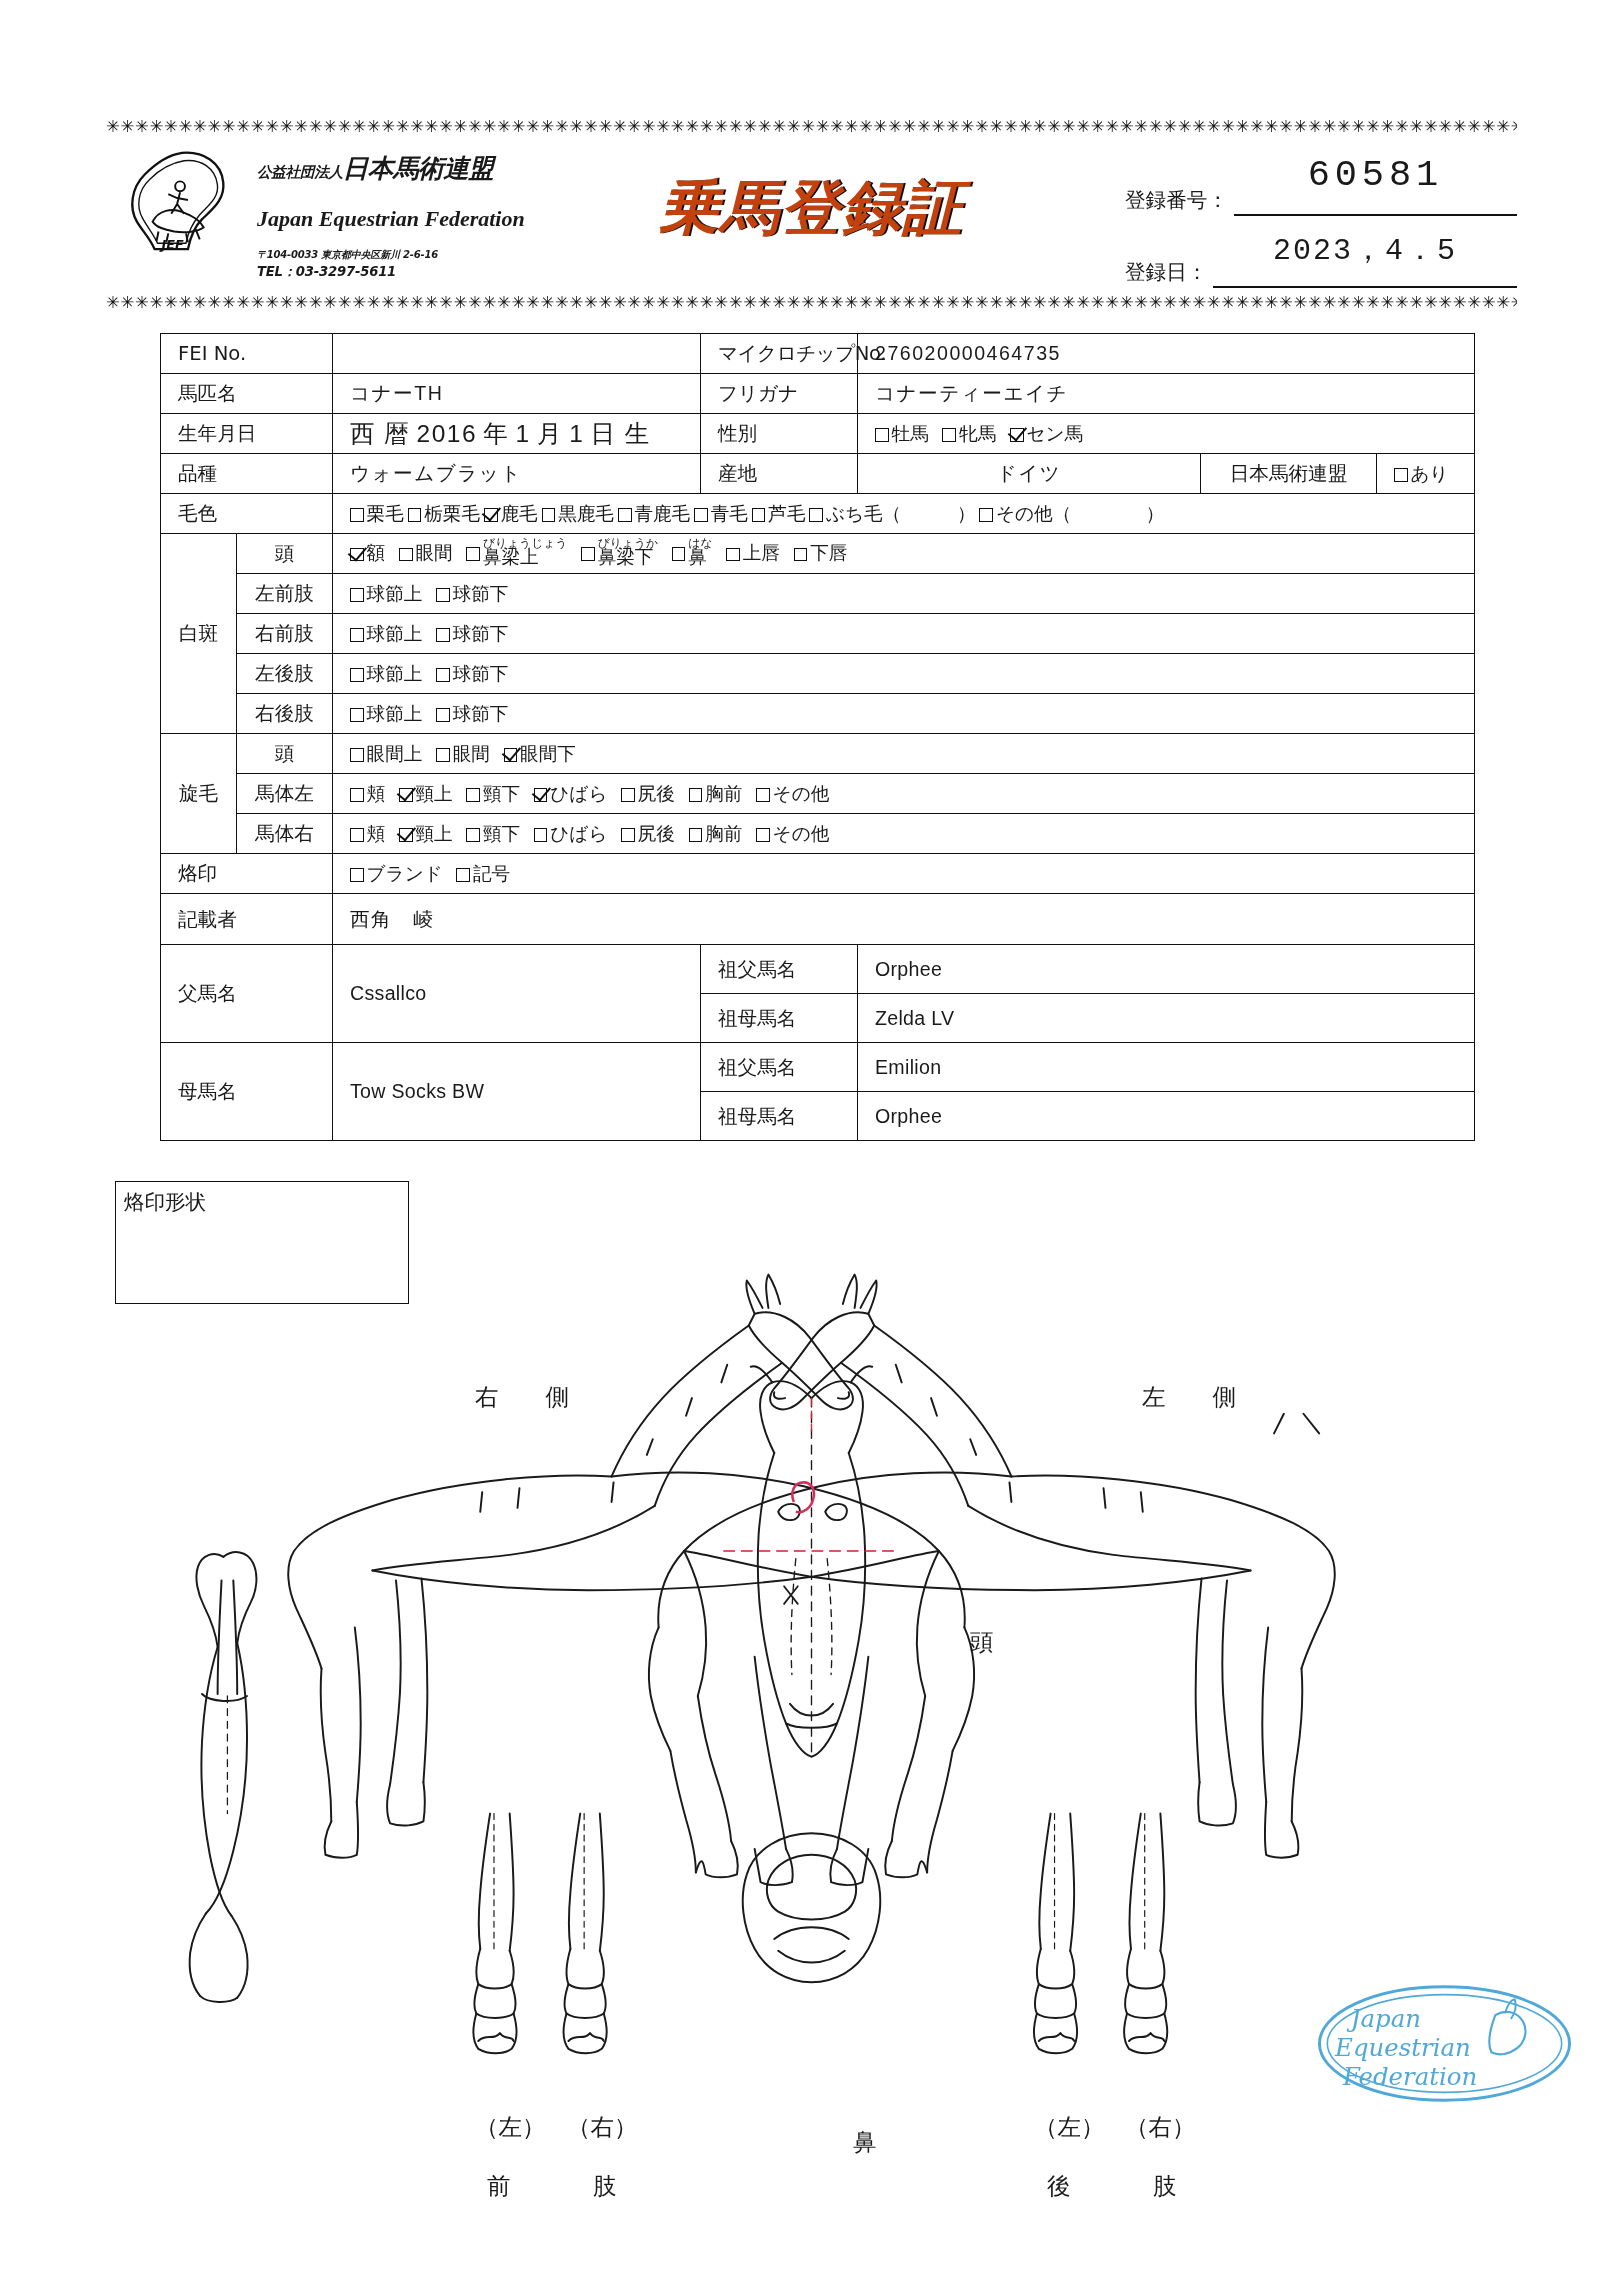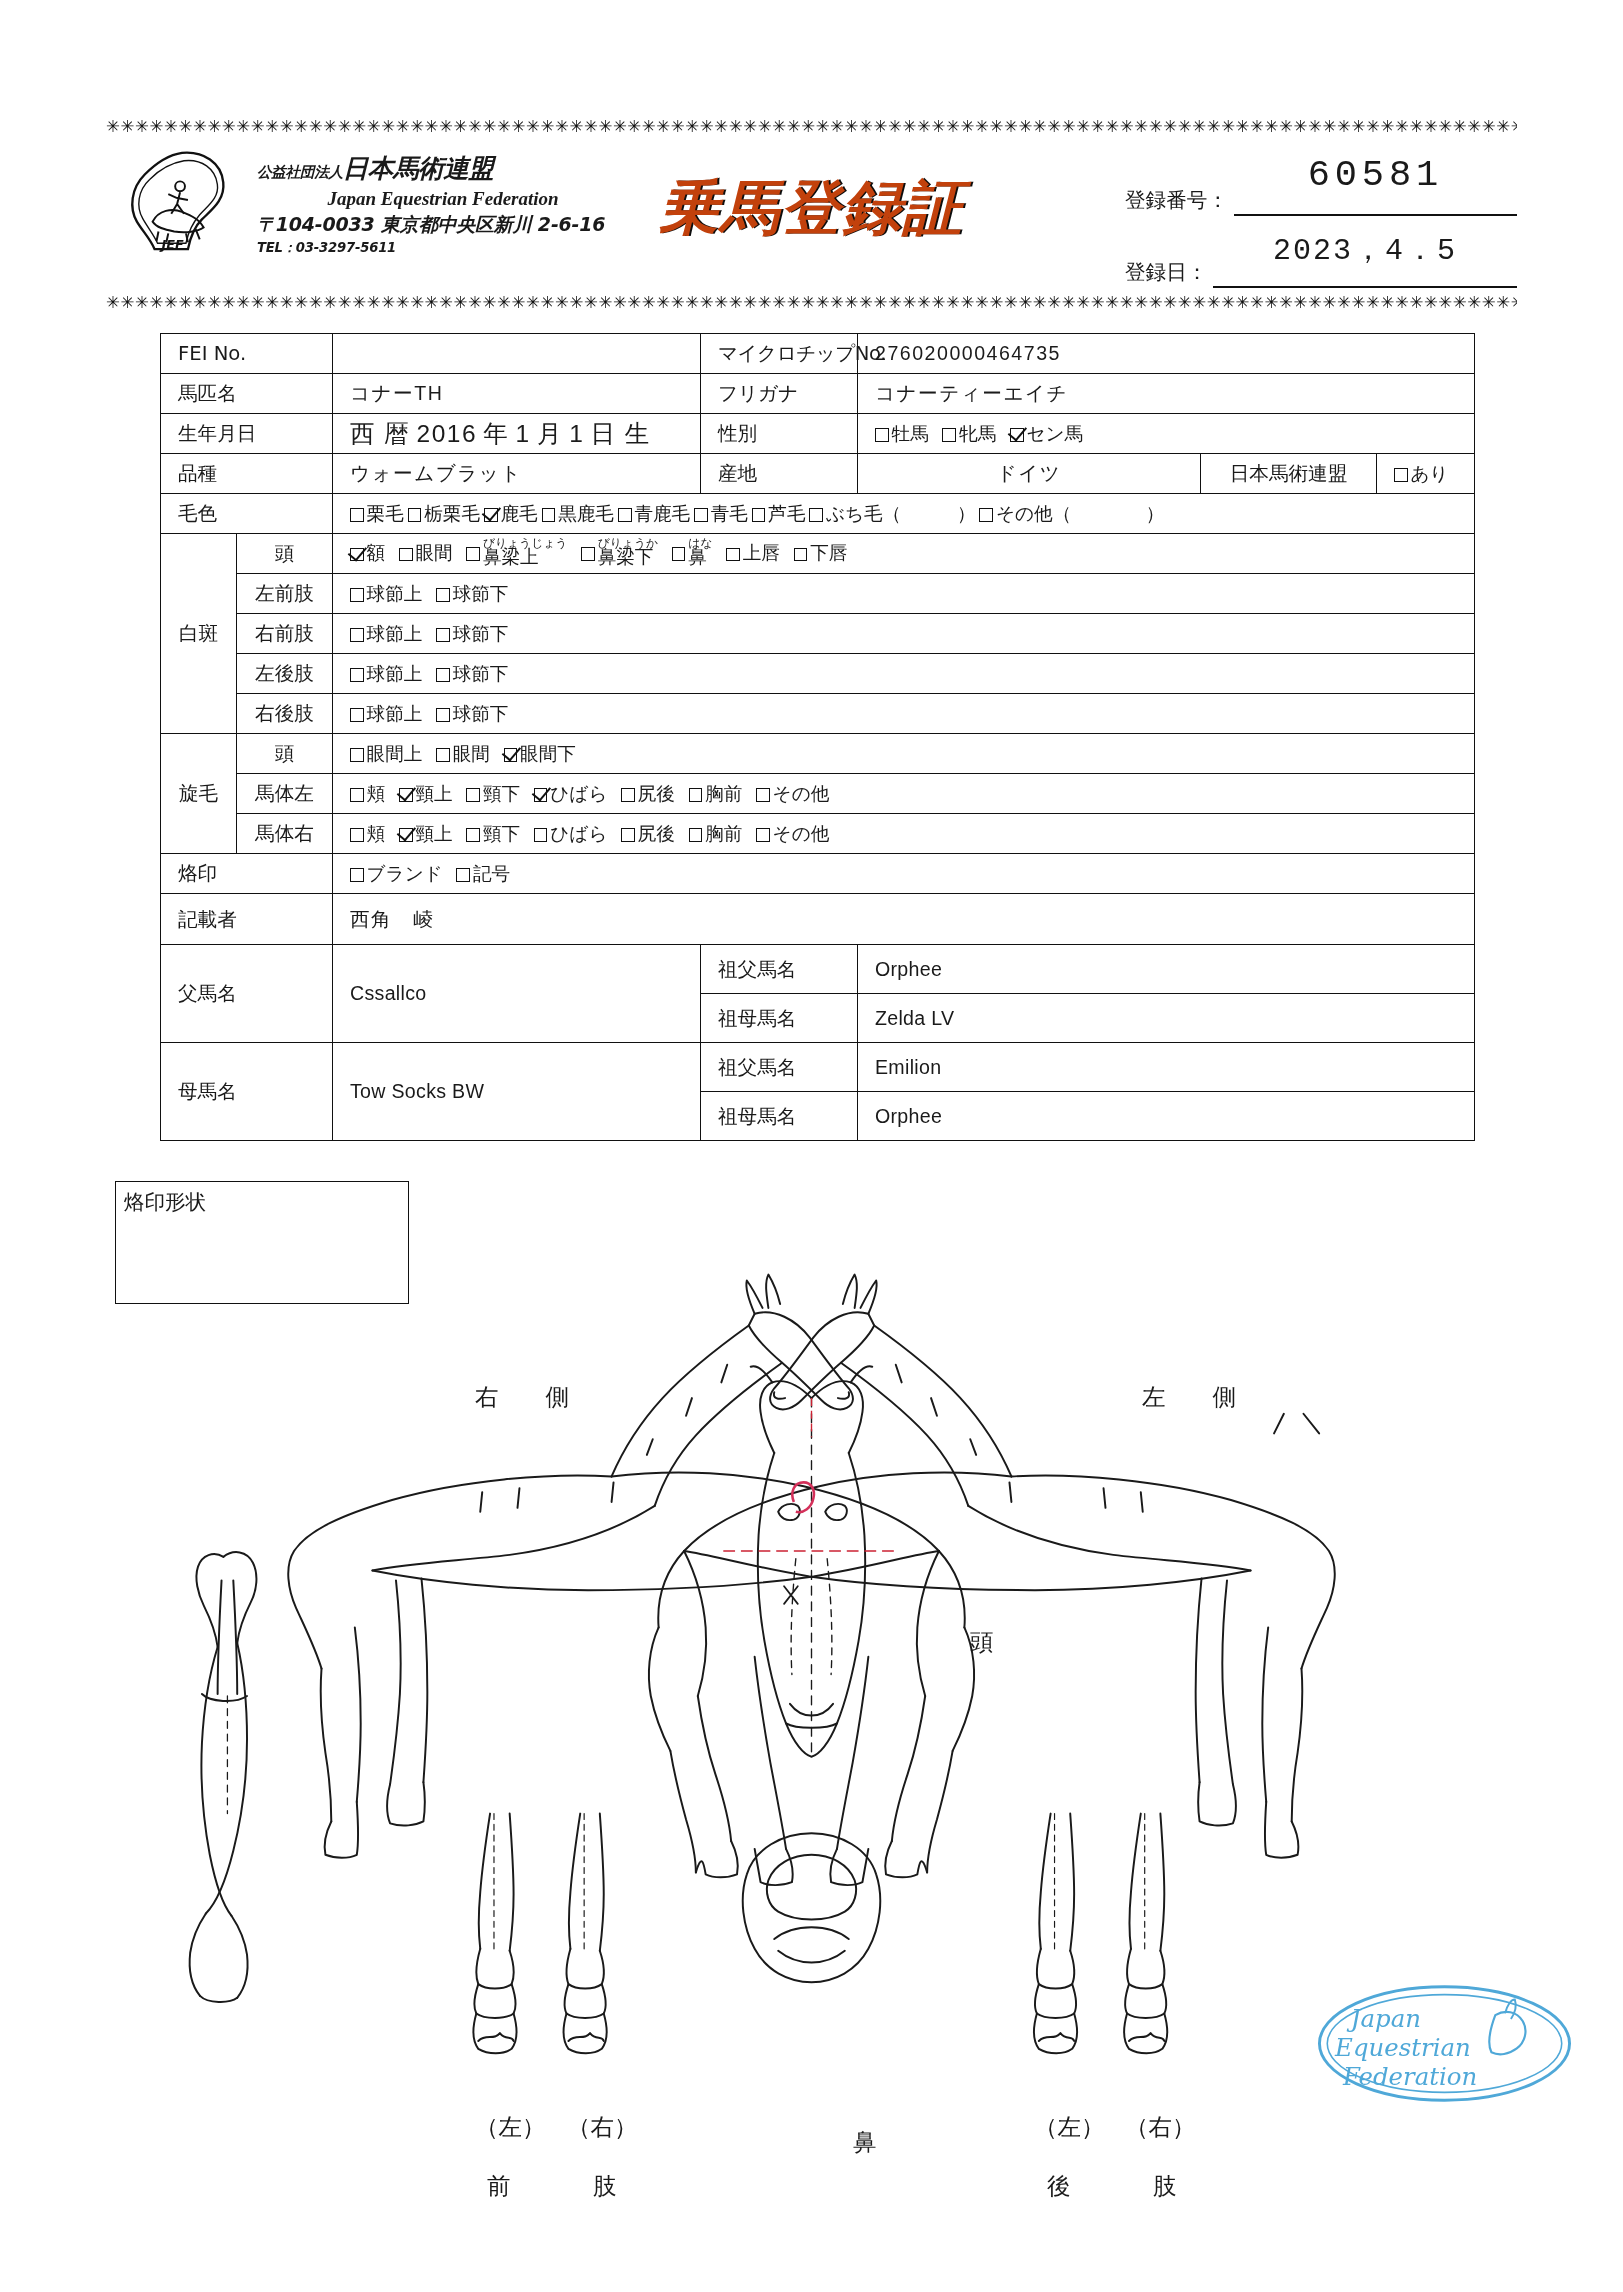--- a/index.html
+++ b/index.html
@@ -33,22 +33,22 @@
 
   
   #header { position:absolute; left:0; top:137px; width:1623px; height:147px; }
 
   #jef-logo { position:absolute; left:125px; top:11.8px; width:118px; height:106px; }
 
   #fed-text { position:absolute; left:257px; top:13.7px; width:372px; }
   .fed-line1 { font-size:18.6px; font-weight:700; font-style:italic; letter-spacing:-0.4px; white-space:nowrap; }
   .fed-line1 .small { font-size:14.7px; font-weight:700; }
   .fed-line1 .big { font-size:25.5px; }
-  .fed-line2 { font-size:19px; font-style:italic; font-weight:700; margin-top:2px; font-family:"Liberation Serif", serif;text-align:center;}
-  .fed-addr { font-size:19px; font-style:italic; font-weight:700; margin-top:2px; letter-spacing:-0.2px; white-space:nowrap; }
+  .fed-line2 { font-size:22px; font-style:italic; font-weight:700; margin-top:20px; font-family:"Liberation Serif", serif;}
+  .fed-addr { font-size:10px; font-style:italic; font-weight:700; margin-top:16px; letter-spacing:-0.2px; white-space:nowrap; }
   .fed-tel  { font-size:13.2px; font-style:italic; font-weight:700; margin-top:1px; letter-spacing:-0.2px;}
 
   #doc-title {
     position:absolute; left:659px; top:32px;
     font-size:59px; font-weight:900; font-style:italic;
     letter-spacing:2px;
     white-space:nowrap;
     color:#c2410c;
     text-shadow: 2px 0 0 #0d0d0d;
   }

